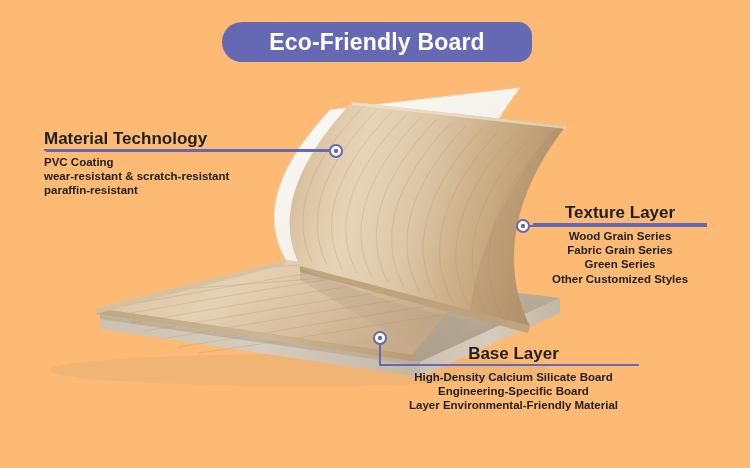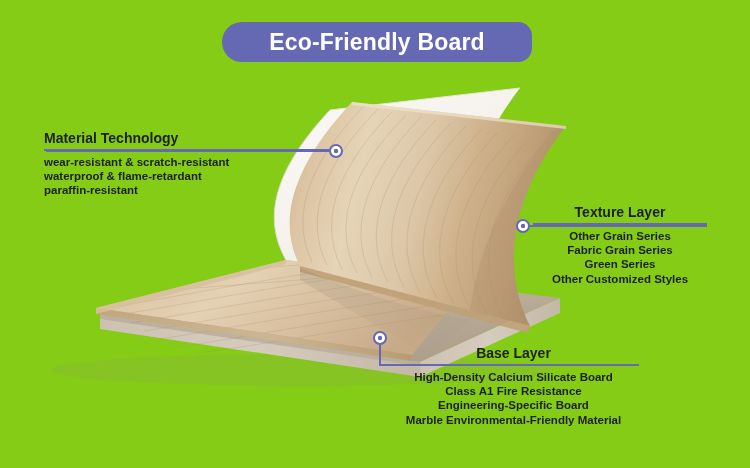--- a/index.html
+++ b/index.html
@@ -8,21 +8,21 @@
     width: 750px;
     height: 468px;
     background: #ffffff;
     font-family: "Liberation Sans", sans-serif;
     overflow: hidden;
     position: relative;
   }
   #infographic {
     position: absolute;
     inset: 0;
-    background: #84cc16;
+    background: #fdba74;
   }
 
   
   .title-banner {
     position: absolute;
     left: 222px;
     top: 22px;
     width: 310px;
     height: 40px;
     background: #6568b3;
@@ -48,21 +48,21 @@
     position: absolute;
     left: 0;
     top: 70px;
     width: 620px;
     height: 330px;
   }
 
   
   .callout { position: absolute; }
   .callout-heading {
-    font-size: 14px;
+    font-size: 17px;
     font-weight: bold;
     color: #1f1f1f;
     white-space: nowrap;
     line-height: 17px;
   }
   .callout-rule {
     height: 2px;
     background: #6568b3;
     margin-top: 2px;
   }
@@ -294,41 +294,40 @@
     <g>
       <circle cx="380" cy="338" r="6" fill="#ffffff" stroke="#6568b3" stroke-width="2"></circle>
       <circle cx="380" cy="338" r="2.2" fill="#6568b3"></circle>
     </g>
   </svg>
 
   <div class="callout" id="callout-material">
     <div class="callout-heading">Material Technology</div>
     <div class="callout-rule"></div>
     <div class="callout-lines">
+      <div>PVC Coating</div>
       <div>wear-resistant &amp; scratch-resistant</div>
-      <div>waterproof &amp; flame-retardant</div>
       <div>paraffin-resistant</div>
     </div>
   </div>
 
   <div class="callout" id="callout-texture">
     <div class="callout-heading">Texture Layer</div>
     <div class="callout-rule"></div>
     <div class="callout-lines">
-      <div>Other Grain Series</div>
+      <div>Wood Grain Series</div>
       <div>Fabric Grain Series</div>
       <div>Green Series</div>
       <div>Other Customized Styles</div>
     </div>
   </div>
 
   <div class="callout" id="callout-base">
     <div class="callout-heading">Base Layer</div>
     <div class="callout-rule"></div>
     <div class="callout-lines">
       <div>High-Density Calcium Silicate Board</div>
-      <div>Class A1 Fire Resistance</div>
       <div>Engineering-Specific Board</div>
-      <div>Marble Environmental-Friendly Material</div>
+      <div>Layer Environmental-Friendly Material</div>
     </div>
   </div>
 
 </div>
 
 </body></html>

